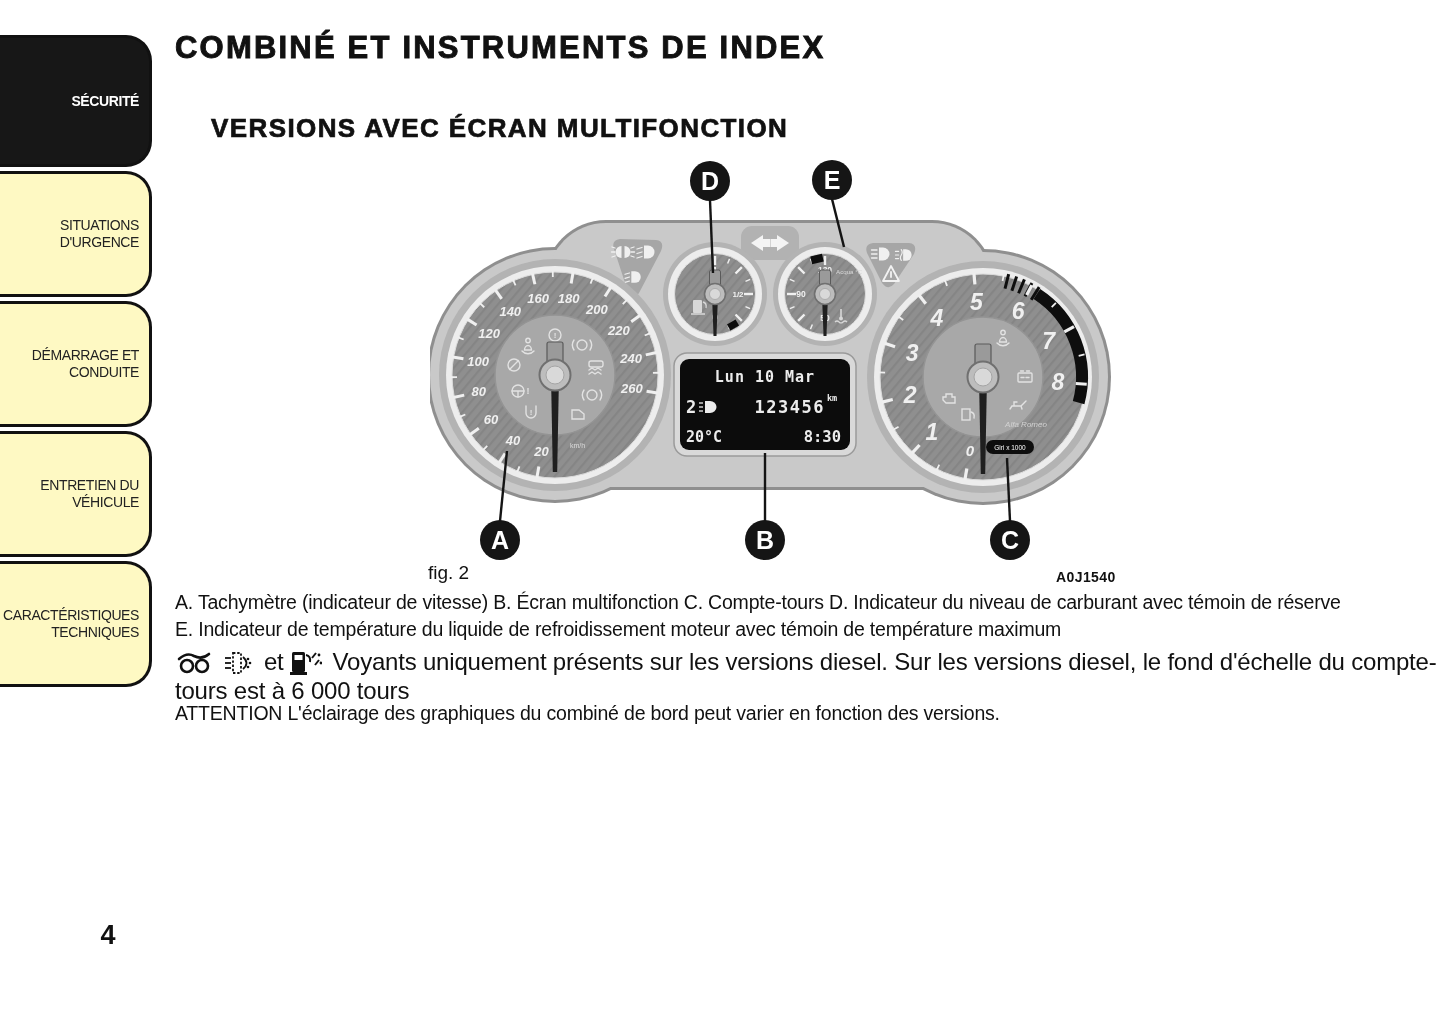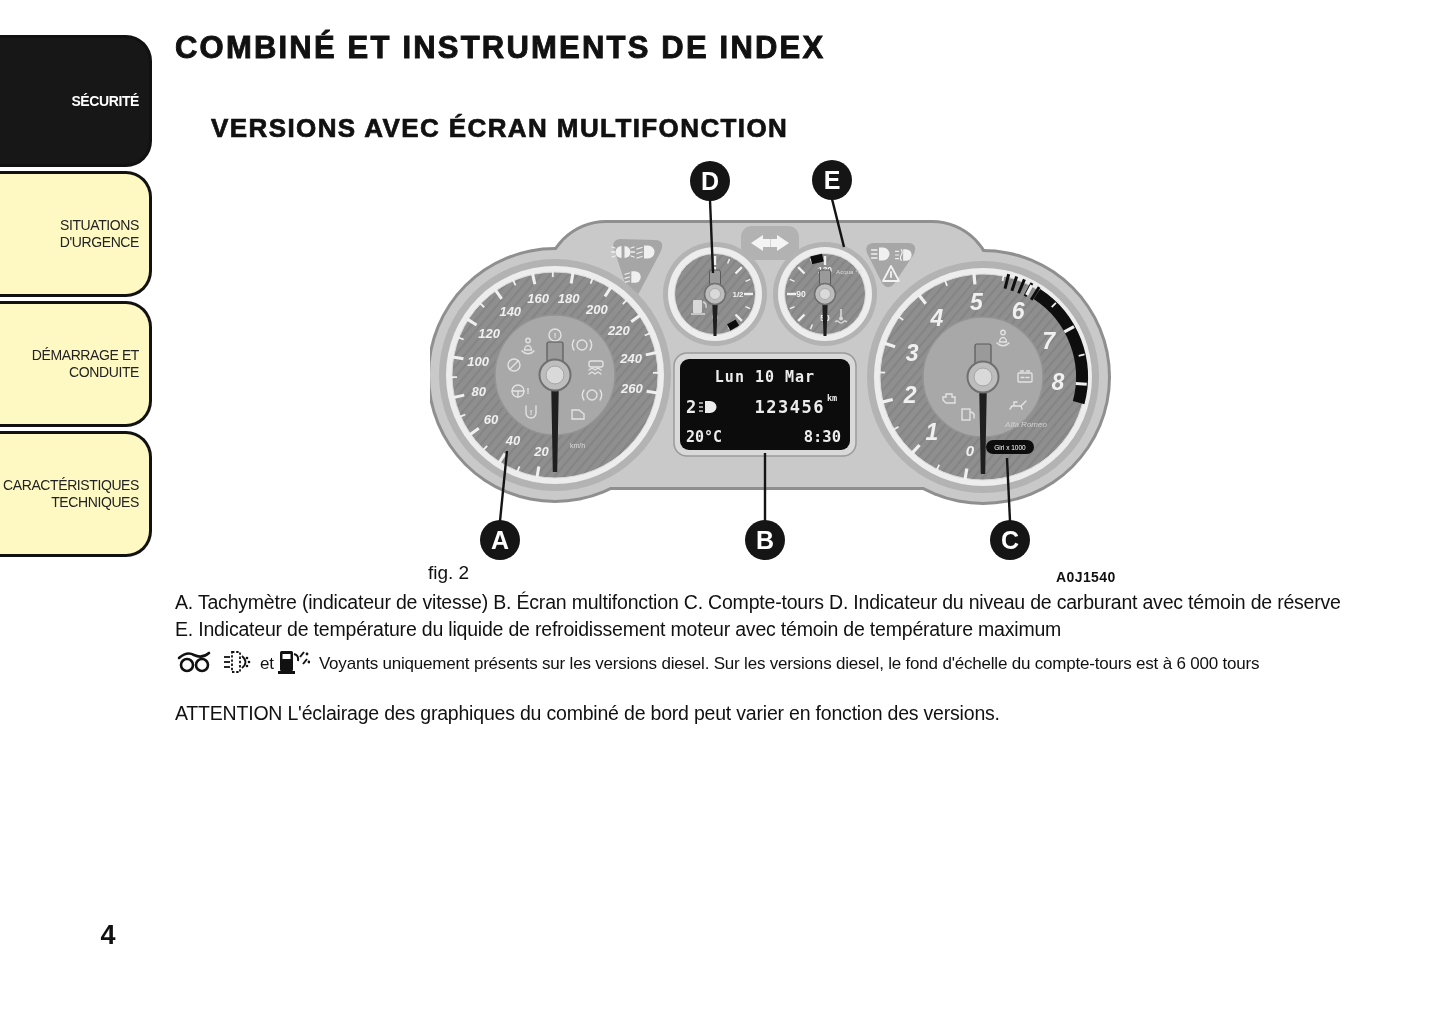--- a/index.html
+++ b/index.html
@@ -21,40 +21,44 @@
       letter-spacing:2.2px;-webkit-text-stroke:0.9px #111;}
   .h2{position:absolute;left:175px;top:113px;font-size:26px;font-weight:bold;
       letter-spacing:1.4px;margin-left:36px;-webkit-text-stroke:0.7px #111;}
   
   #cluster-svg{position:absolute;left:430px;top:155px;width:710px;height:410px;}
   .figcap{position:absolute;left:428px;top:562px;font-size:19px;}
   .figcode{position:absolute;left:1056px;top:569px;font-size:14px;font-weight:bold;letter-spacing:0.4px;}
   
   .legend{position:absolute;left:175px;top:589px;width:1285px;
           font-size:19.5px;letter-spacing:-0.2px;line-height:27px;}
-  .diesel{position:absolute;left:175px;top:648px;width:1270px;font-size:17px;letter-spacing:-0.2px;}
+  .diesel{position:absolute;left:175px;top:648px;width:1270px;font-size:24px;letter-spacing:-0.2px;}
   .diesel .ic{vertical-align:-7px;margin-right:4px;}
   .attention{position:absolute;left:175px;top:702px;width:1270px;font-size:19.5px;letter-spacing:-0.2px;}
 </style>
 </head>
 <body>
 
 <div class="page">
 
   <aside class="sidebar">
     <div class="tab">
         <span>SÉCURITÉ</span>
       </div>
     <div class="tab">
         <span>SITUATIONS
 D'URGENCE</span>
       </div>
     <div class="tab">
         <span>DÉMARRAGE ET
 CONDUITE</span>
+      </div>
+    <div class="tab">
+        <span>ENTRETIEN DU
+VÉHICULE</span>
       </div>
     <div class="tab">
         <span>CARACTÉRISTIQUES
 TECHNIQUES</span>
       </div>
   </aside>
   <div class="pagenum">4</div>
 
   <div class="h1">COMBINÉ ET INSTRUMENTS DE INDEX</div>
   <div class="h2">VERSIONS AVEC ÉCRAN MULTIFONCTION</div>

